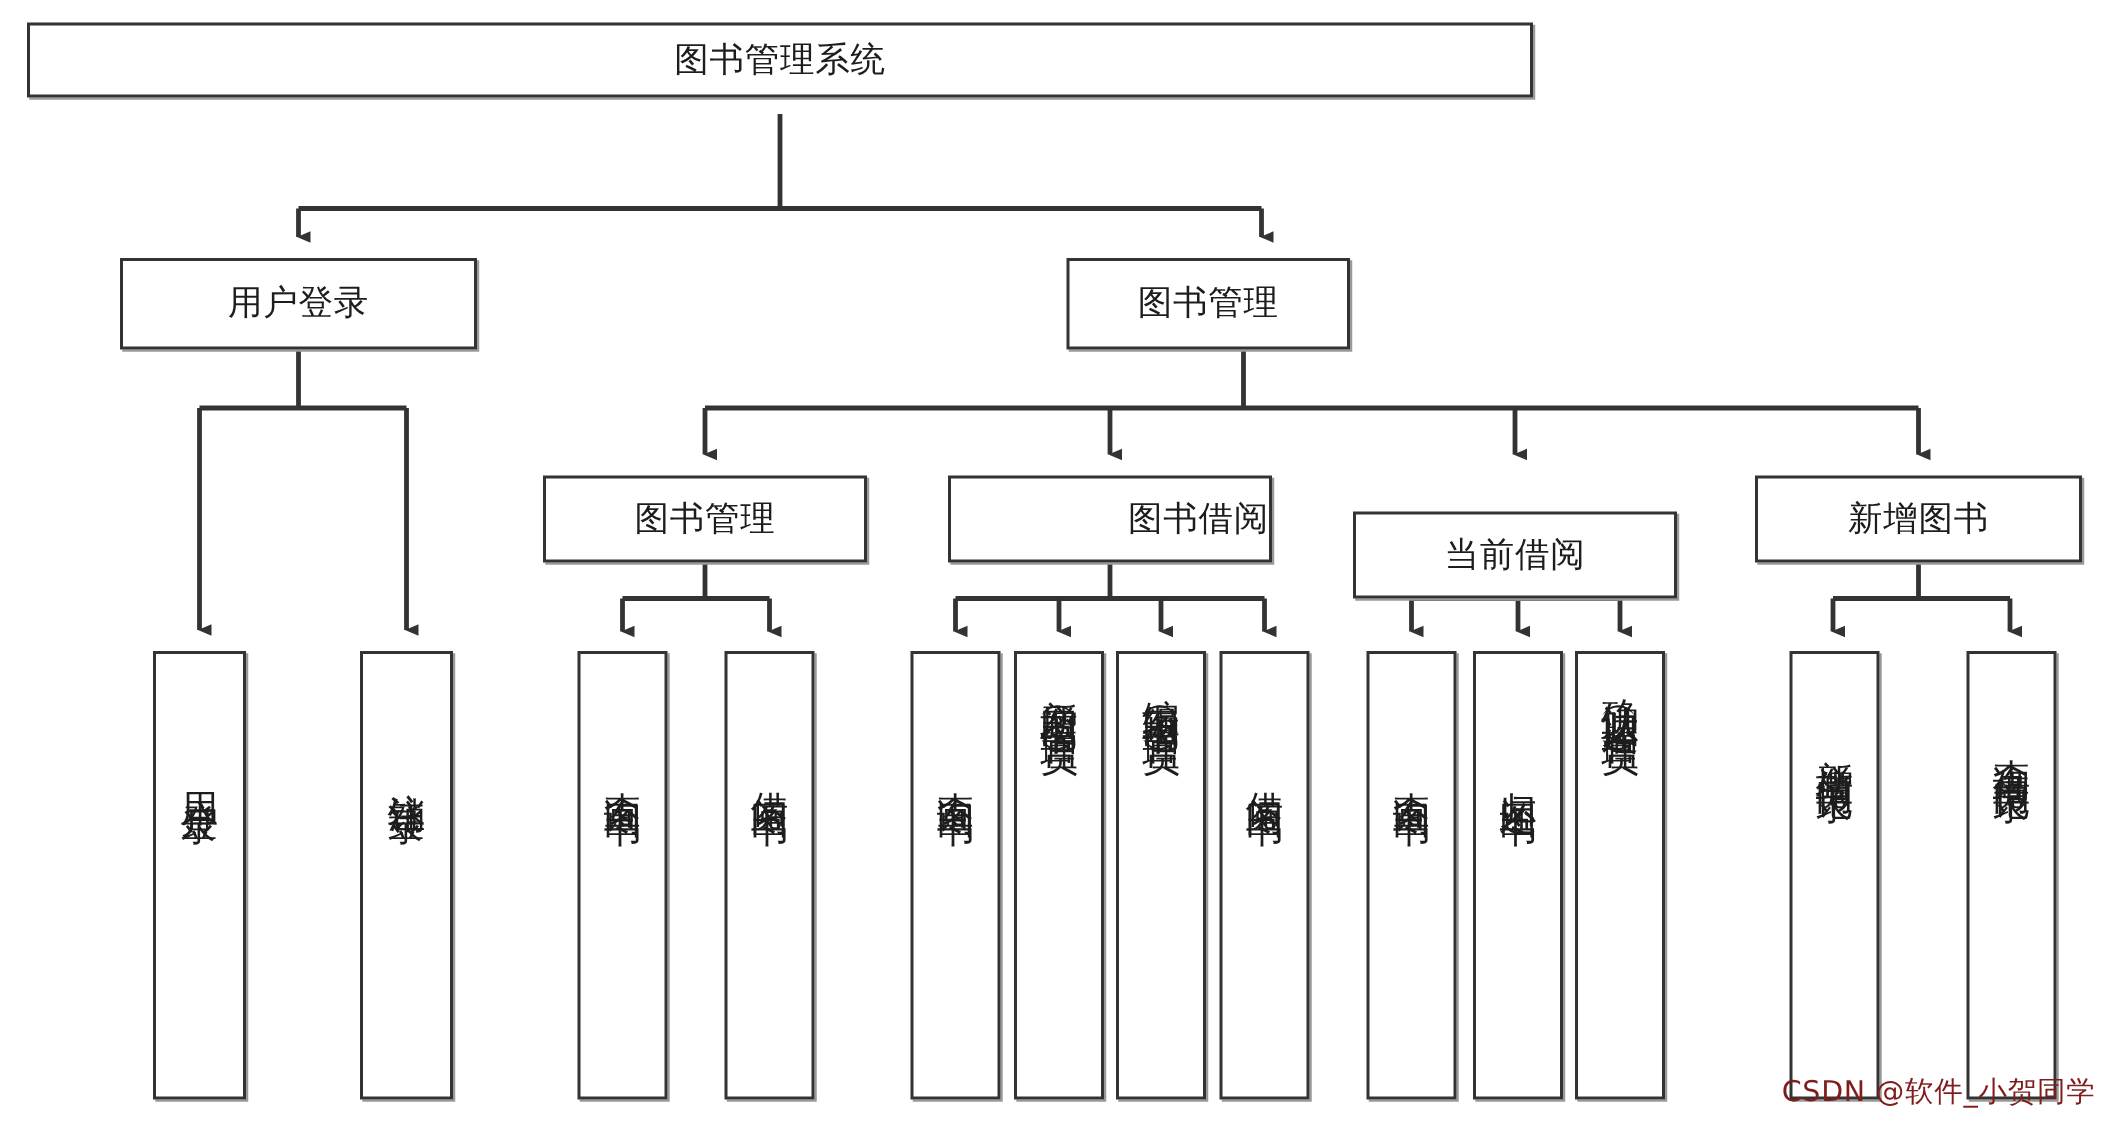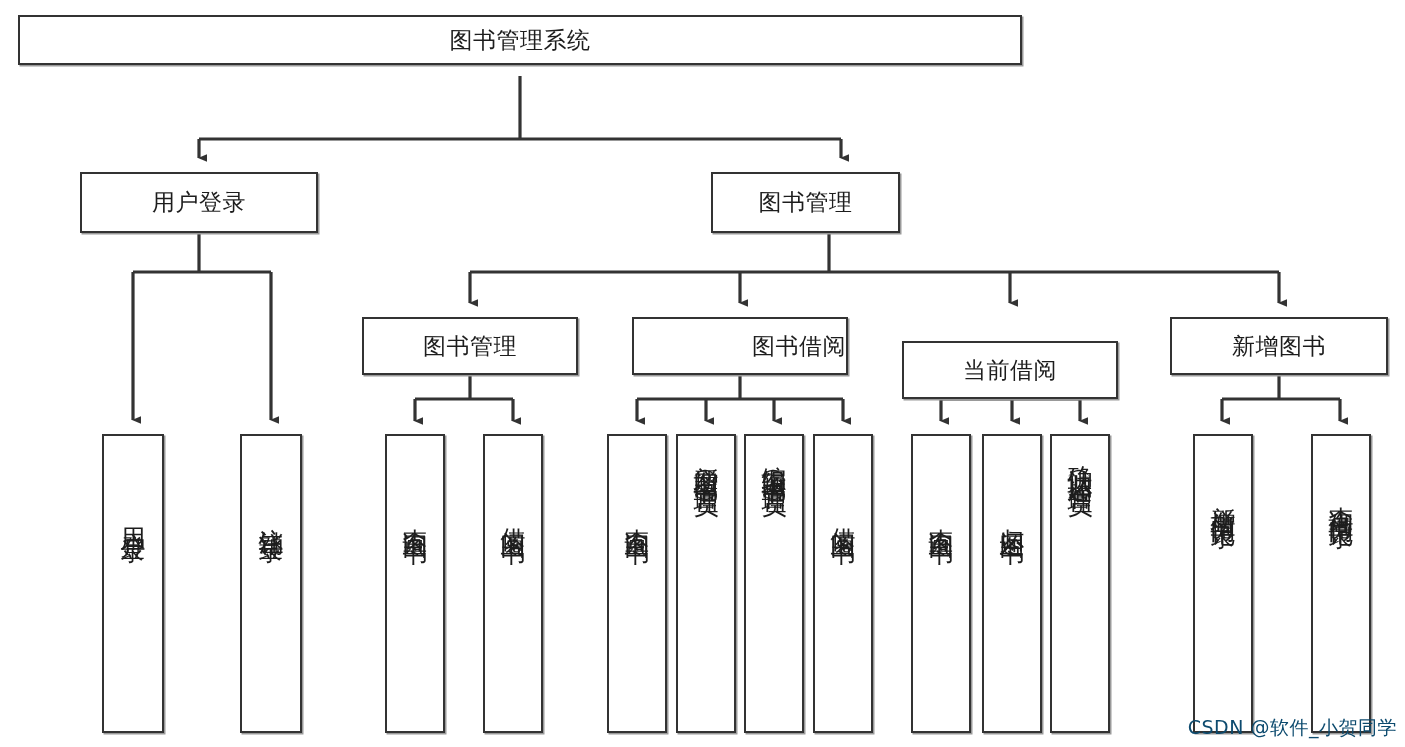--- a/index.html
+++ b/index.html
@@ -70,21 +70,21 @@
     margin-top: 10px;
   }
   .node.vertical.pad-small .node-label {
     margin-top: 50px;
   }
   #watermark {
     position: absolute;
     right: 8px;
     bottom: 6px;
     font-size: 19px;
-    color: #0c4a6e;
+    color: #7f1d1d;
     letter-spacing: 0.5px;
     z-index: 5;
     white-space: nowrap;
     text-align: right;
   }
 </style>
 </head>
 <body>
 
 <div id="diagram-root">

